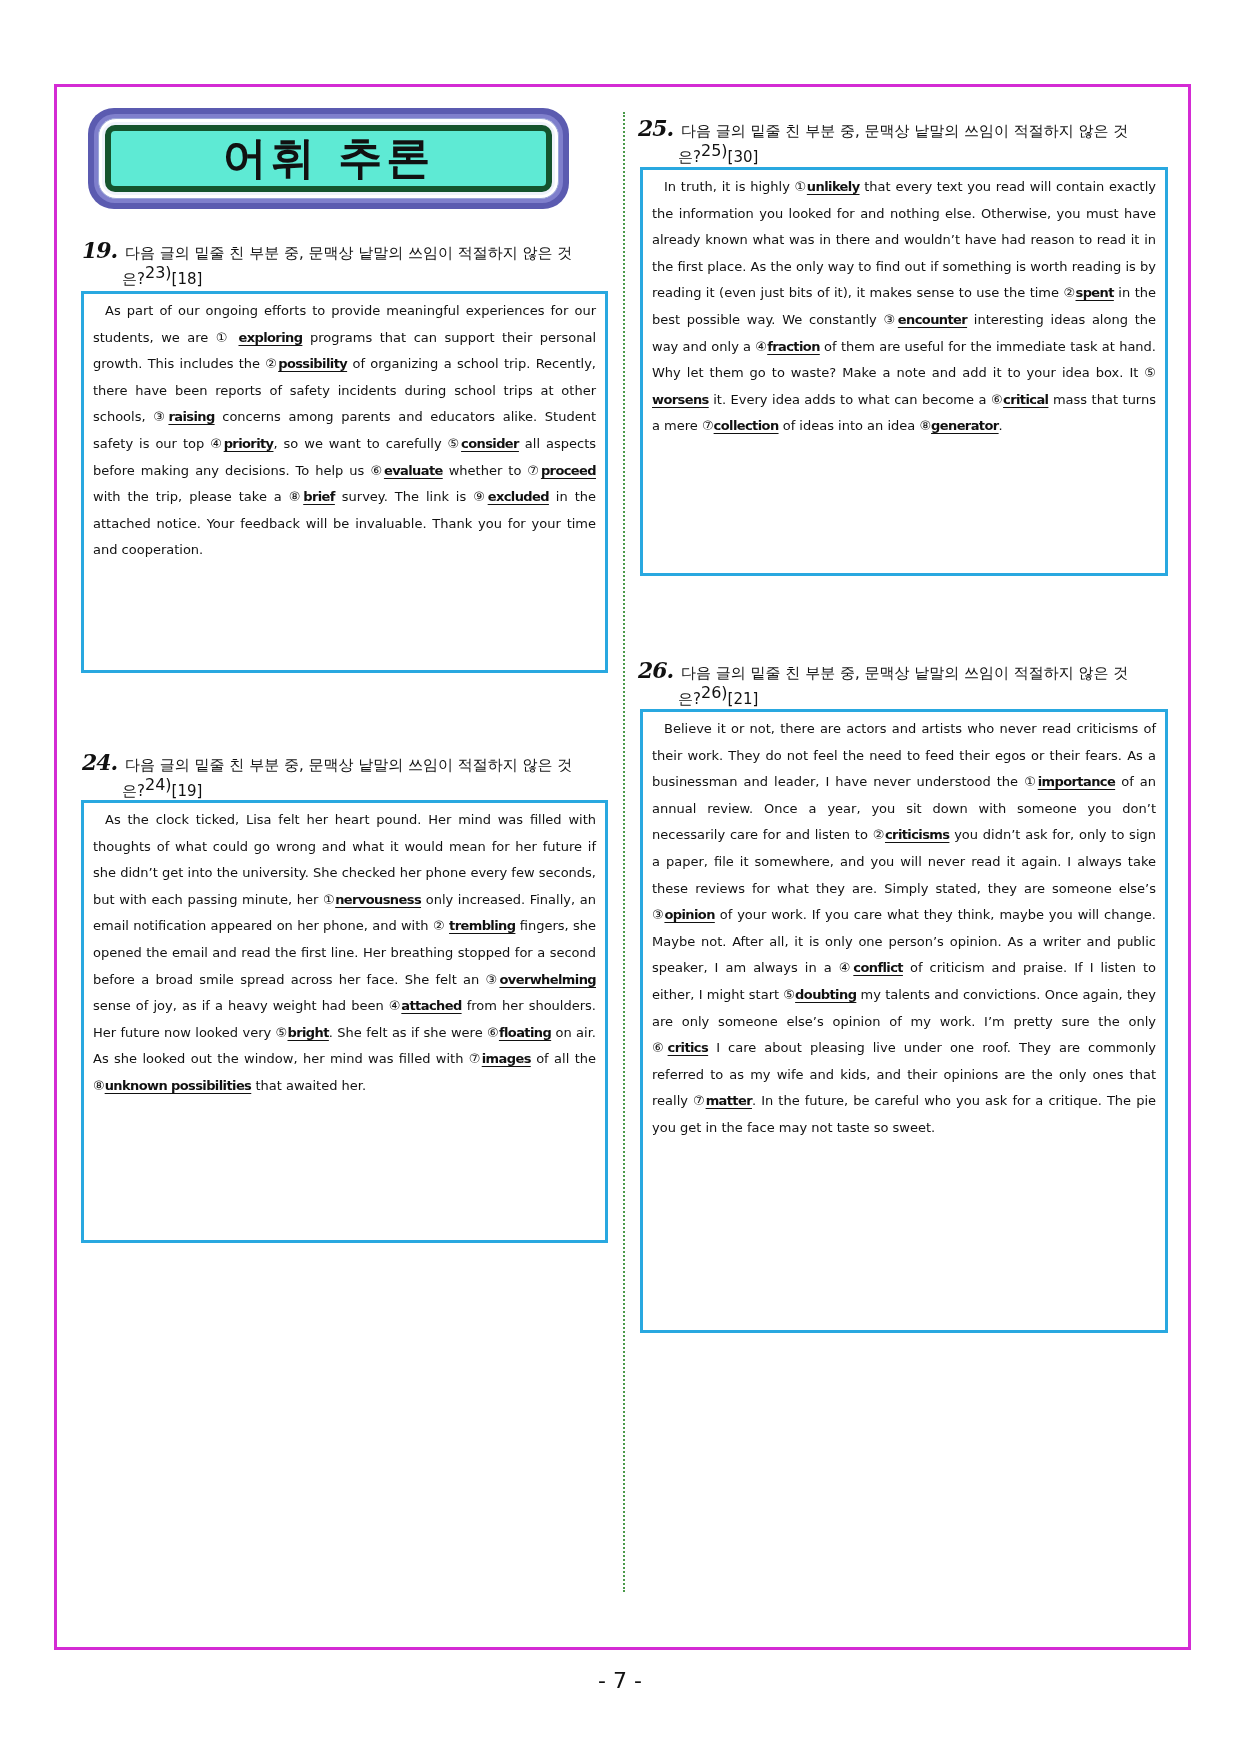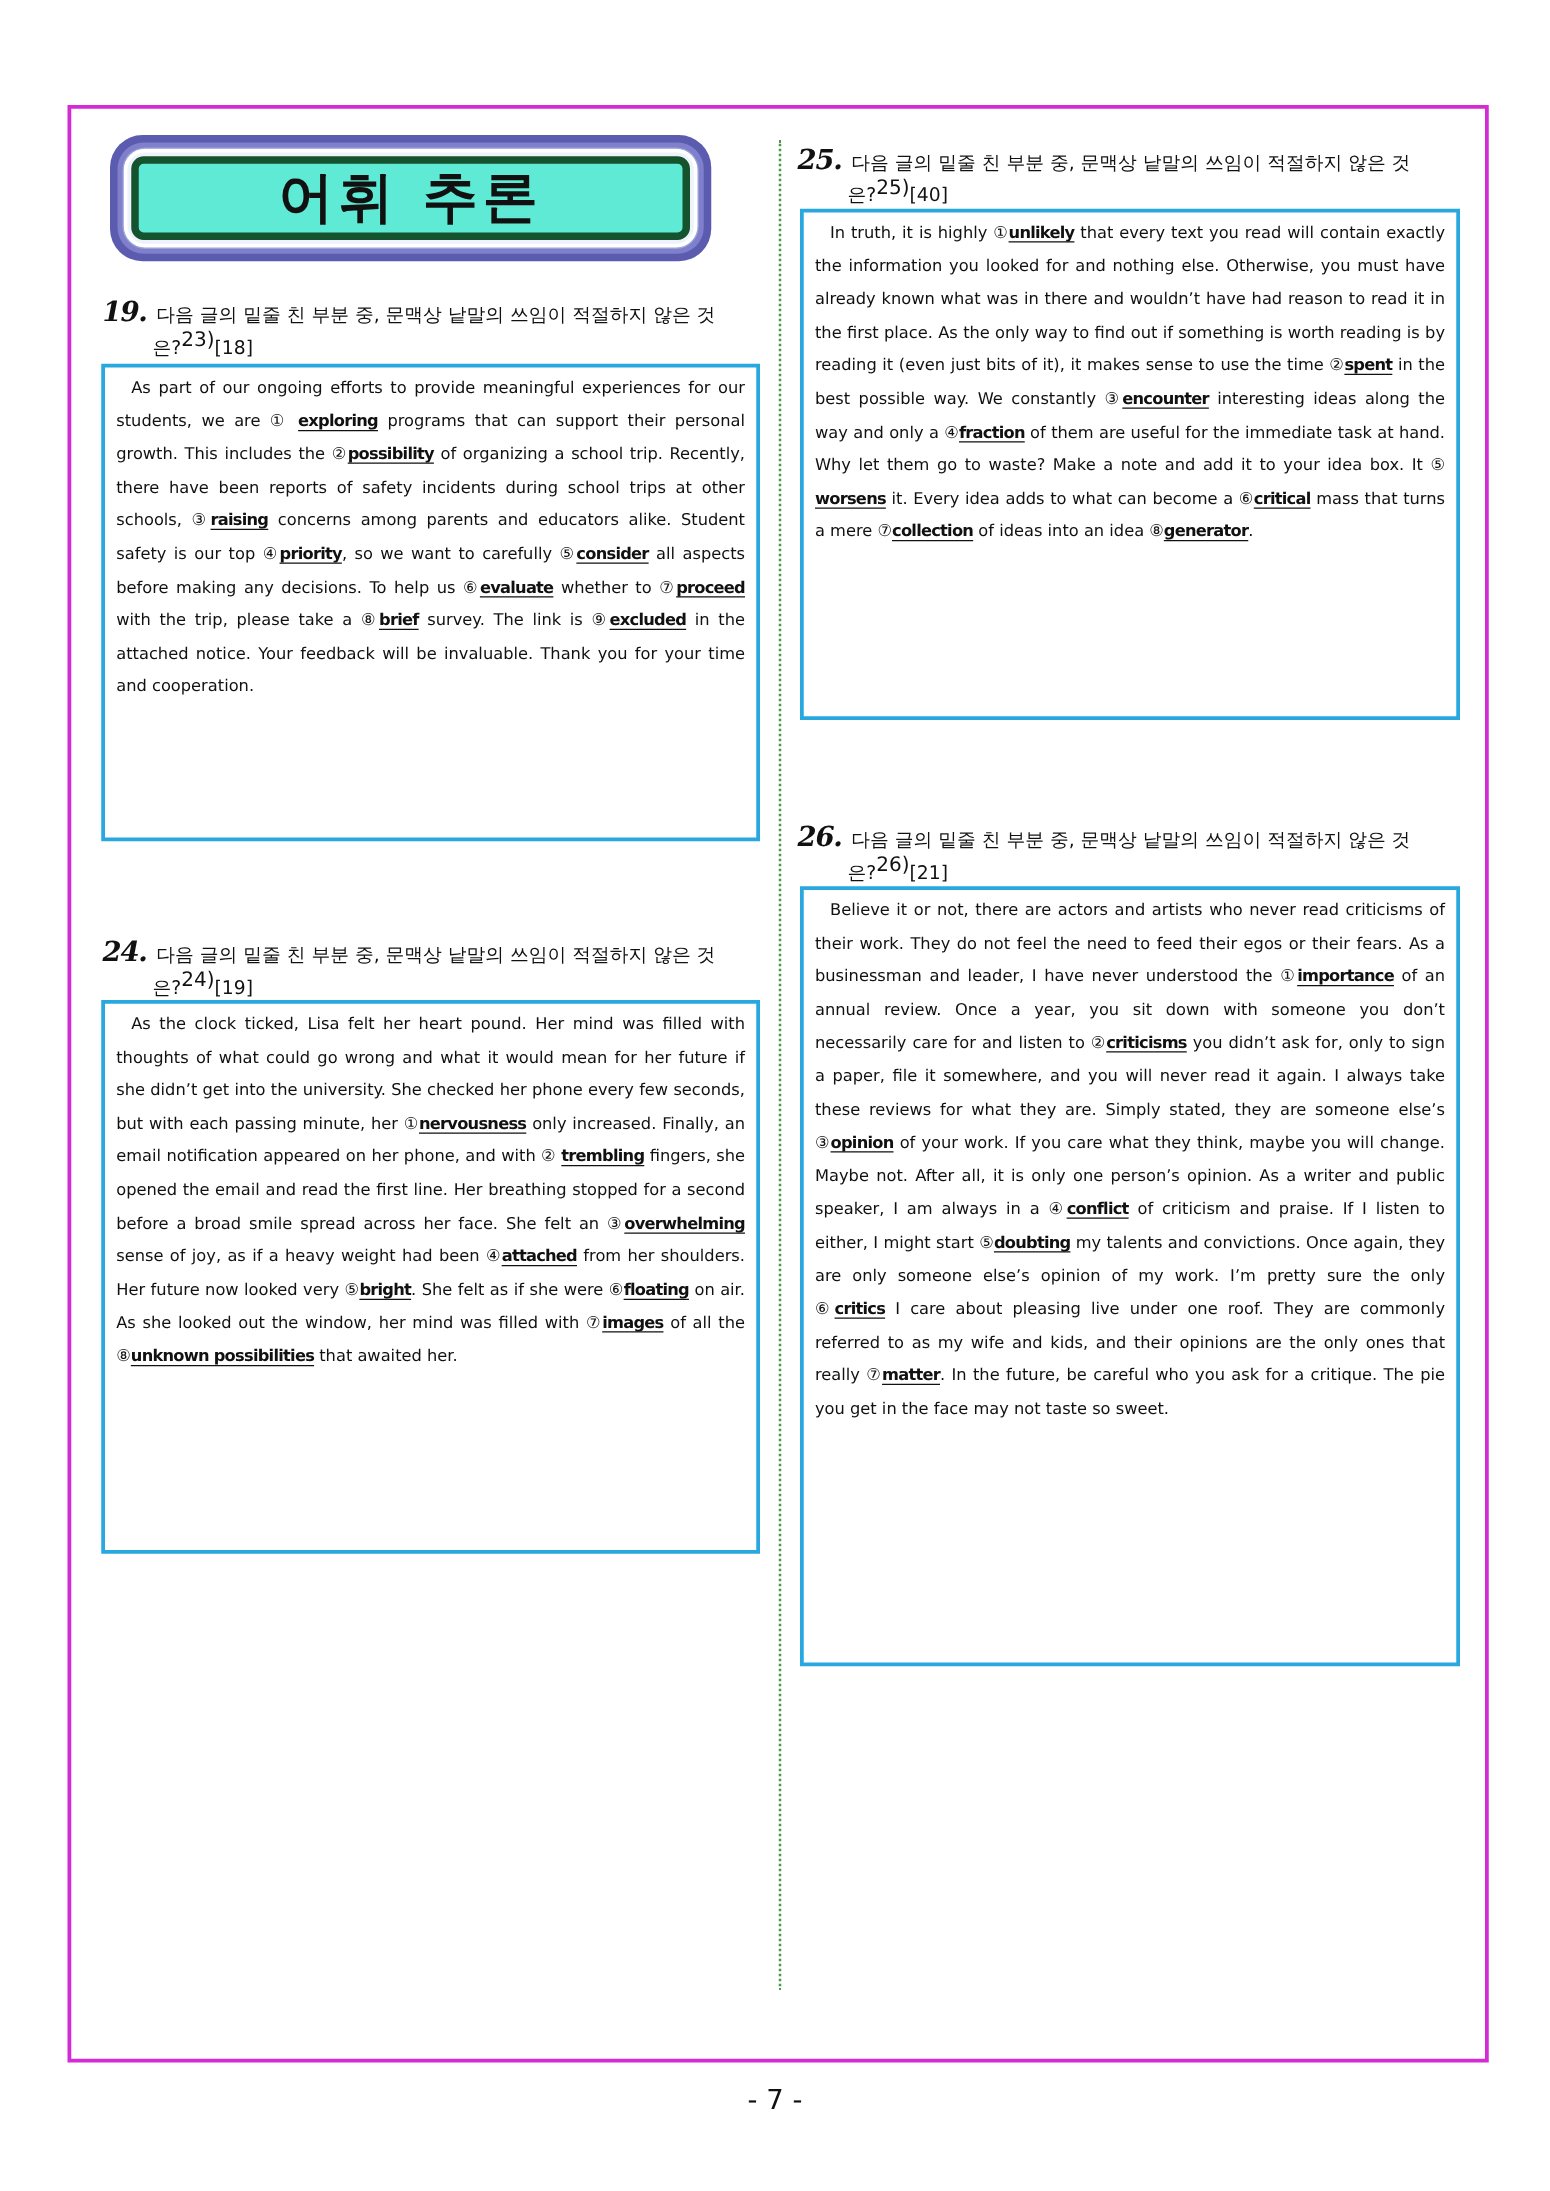--- a/index.html
+++ b/index.html
@@ -66,21 +66,21 @@
   <span>다음 글의 밑줄 친 부분 중, 문맥상 낱말의 쓰임이 적절하지 않은 것</span>
   <span class="cont"><span>은?</span><sup>24)</sup><span>[19]</span></span>
 </div>
 <div class="q-box" style="left:81px; top:800px; width:527px; height:443px;">
   <p>As the clock ticked, Lisa felt her heart pound. Her mind was filled with thoughts of what could go wrong and what it would mean for her future if she didn’t get into the university. She checked her phone every few seconds, but with each passing minute, her ①<span class="u">nervousness</span> only increased. Finally, an email notification appeared on her phone, and with ② <span class="u">trembling</span> fingers, she opened the email and read the first line. Her breathing stopped for a second before a broad smile spread across her face. She felt an ③<span class="u">overwhelming</span> sense of joy, as if a heavy weight had been ④<span class="u">attached</span> from her shoulders. Her future now looked very ⑤<span class="u">bright</span>. She felt as if she were ⑥<span class="u">floating</span> on air. As she looked out the window, her mind was filled with ⑦<span class="u">images</span> of all the ⑧<span class="u">unknown possibilities</span> that awaited her.</p>
 </div>
 
 <div class="q-header" style="left:638px; top:118px; width:530px;">
   <span class="qnum">25.</span>
   <span>다음 글의 밑줄 친 부분 중, 문맥상 낱말의 쓰임이 적절하지 않은 것</span>
-  <span class="cont"><span>은?</span><sup>25)</sup><span>[40]</span></span>
+  <span class="cont"><span>은?</span><sup>25)</sup><span>[30]</span></span>
 </div>
 <div class="q-box" style="left:640px; top:167px; width:528px; height:409px;">
   <p>In truth, it is highly ①<span class="u">unlikely</span> that every text you read will contain exactly the information you looked for and nothing else. Otherwise, you must have already known what was in there and wouldn’t have had reason to read it in the first place. As the only way to find out if something is worth reading is by reading it (even just bits of it), it makes sense to use the time ②<span class="u">spent</span> in the best possible way. We constantly ③<span class="u">encounter</span> interesting ideas along the way and only a ④<span class="u">fraction</span> of them are useful for the immediate task at hand. Why let them go to waste? Make a note and add it to your idea box. It ⑤ <span class="u">worsens</span> it. Every idea adds to what can become a ⑥<span class="u">critical</span> mass that turns a mere ⑦<span class="u">collection</span> of ideas into an idea ⑧<span class="u">generator</span>.</p>
 </div>
 
 <div class="q-header" style="left:638px; top:660px; width:530px;">
   <span class="qnum">26.</span>
   <span>다음 글의 밑줄 친 부분 중, 문맥상 낱말의 쓰임이 적절하지 않은 것</span>
   <span class="cont"><span>은?</span><sup>26)</sup><span>[21]</span></span>
 </div>

